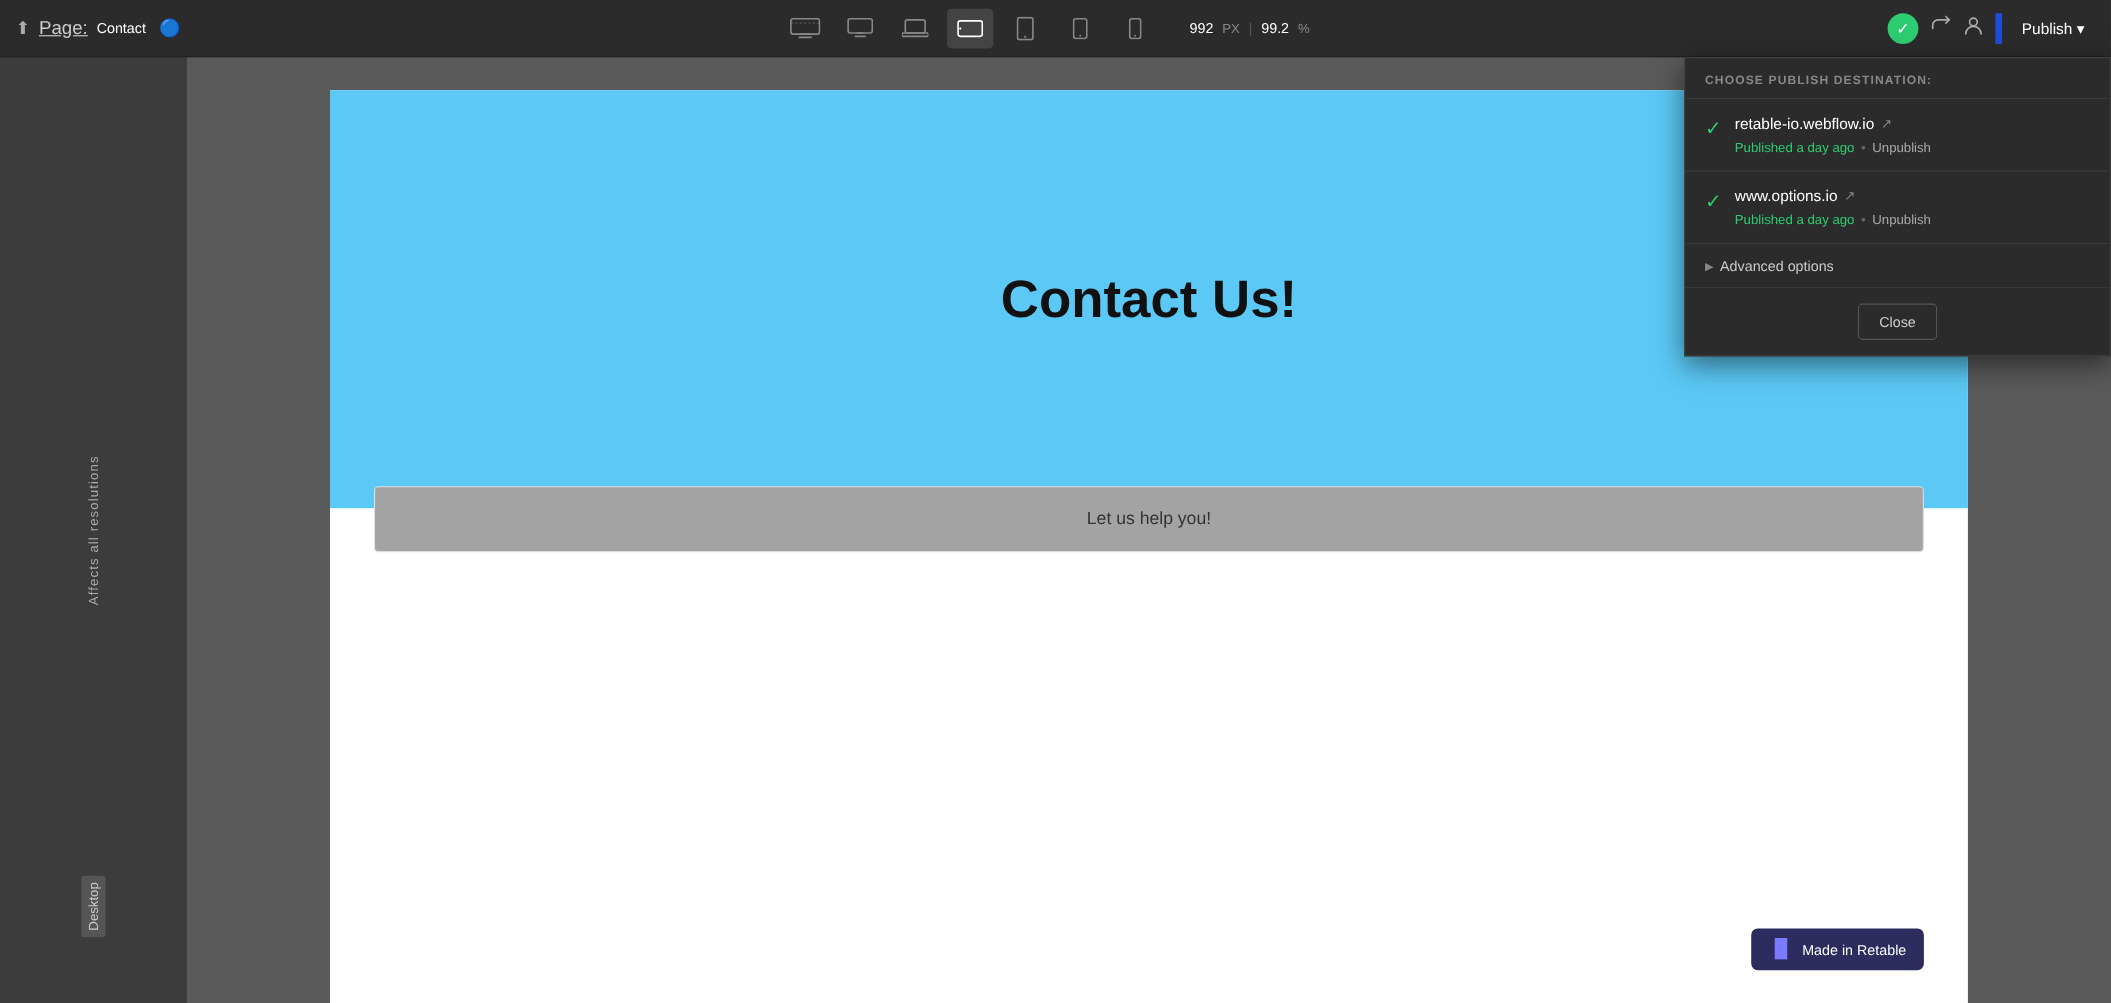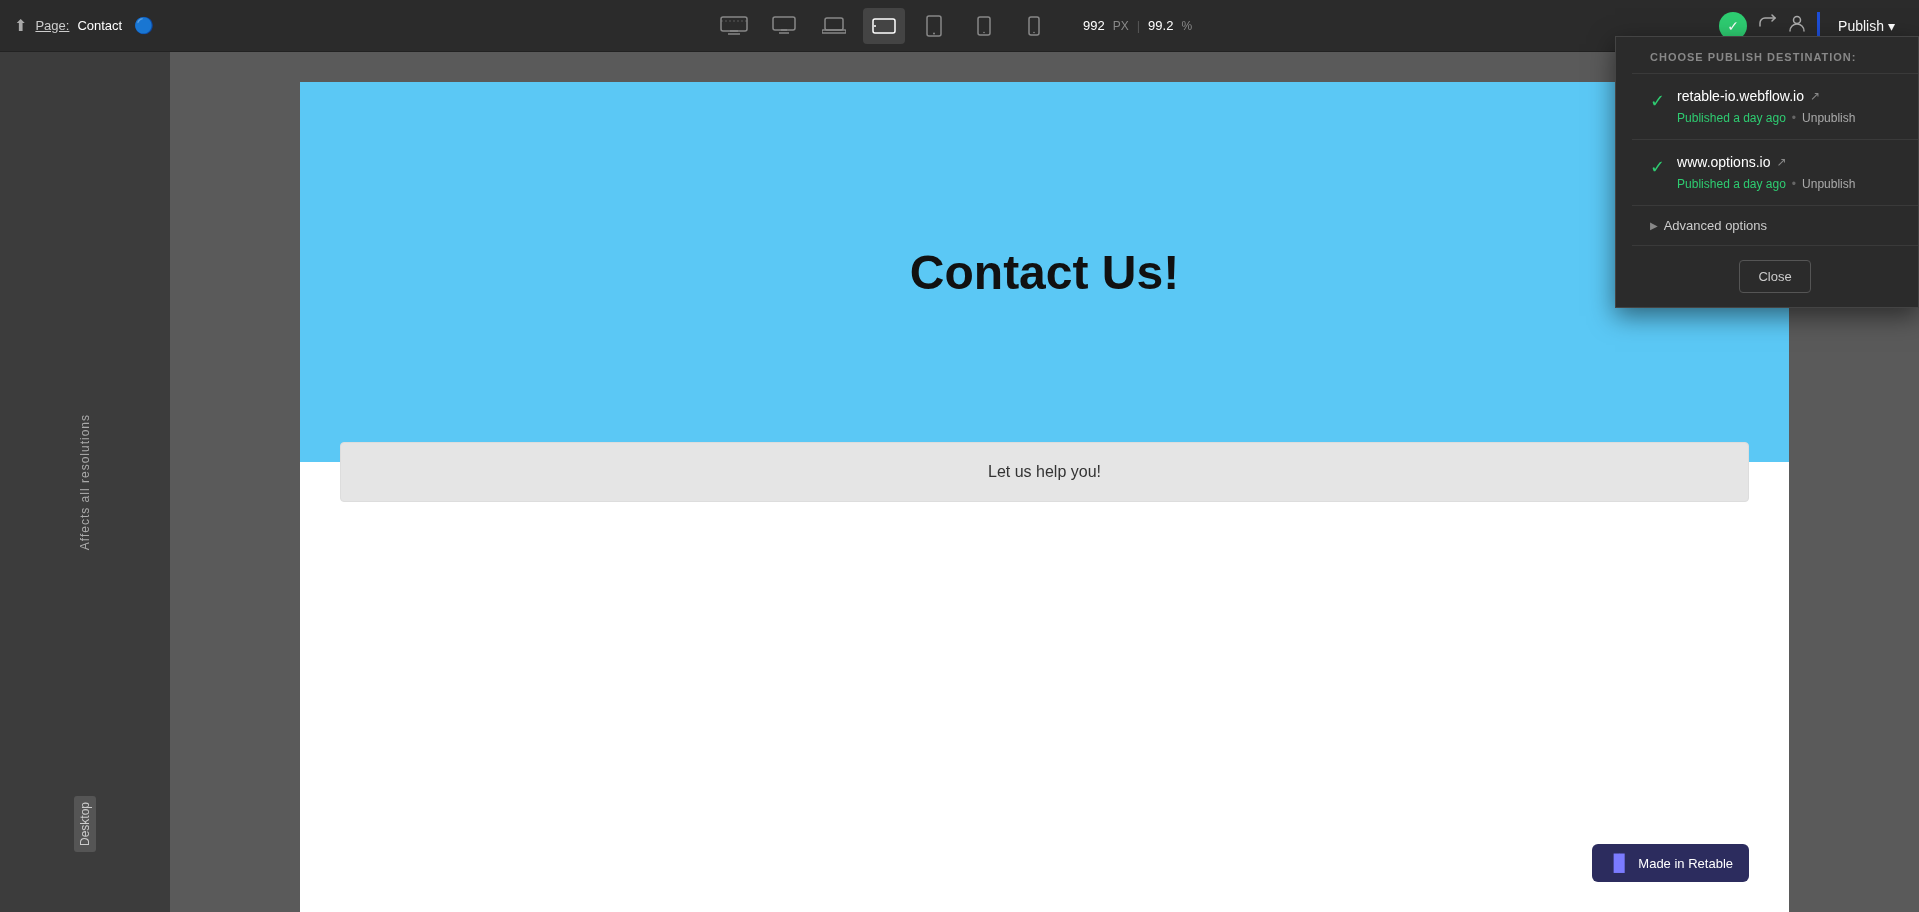--- a/index.html
+++ b/index.html
@@ -30,21 +30,21 @@
       padding: 0 14px;
       min-width: 200px;
     }
     .upload-icon {
       color: #aaa;
       font-size: 16px;
       cursor: pointer;
     }
     .page-label {
       color: #ccc;
-      font-size: 13px;
+      font-size: 17px;
       text-decoration: underline;
     }
     .page-name {
       color: #fff;
       font-size: 13px;
       font-weight: 500;
     }
     .eye-icon {
       color: #4dabf7;
       font-size: 16px;
@@ -124,21 +124,21 @@
       font-weight: 500;
       cursor: pointer;
       display: flex;
       align-items: center;
       gap: 4px;
       padding: 6px 10px;
     }
     .publish-btn-area {
       display: flex;
       align-items: center;
-      border-left: 3px solid #1d4ed8;
+      border-left: 6px solid #1d4ed8;
       padding-left: 8px;
     }
 
     
     .left-sidebar {
       position: absolute;
       top: 52px;
       left: 0;
       width: 170px;
       bottom: 0;
@@ -193,21 +193,21 @@
     }
     .contact-title {
       font-size: 48px;
       font-weight: 900;
       color: #111;
       text-align: center;
     }
     .help-section {
       margin: 0 40px;
       margin-top: -20px;
-      background: #e5e5e5;
+      background: #a3a3a3;
       border: 1px solid #ddd;
       border-radius: 4px;
       padding: 20px;
       text-align: center;
       font-size: 16px;
       color: #333;
     }
     .form-section {
       margin: 20px 40px;
       background: white;
@@ -258,28 +258,27 @@
       gap: 8px;
     }
     .retable-logo-icon {
       font-size: 16px;
       color: #7b7bff;
     }
 
     
     .publish-dropdown {
       position: absolute;
-      top: 36px;
+      top: 52px;
       right: 0;
-      width: 304px;
+      width: 388px;
       background: #2b2b2b;
       border: 1px solid #444;
       z-index: 200;
       box-shadow: 0 8px 24px rgba(0,0,0,0.5);
-      padding-left: 16px;
     }
     .dropdown-header {
       padding: 14px 18px 10px;
       color: #888;
       font-size: 11px;
       font-weight: 600;
       letter-spacing: 1px;
       text-transform: uppercase;
       border-bottom: 1px solid #3a3a3a;
     }

